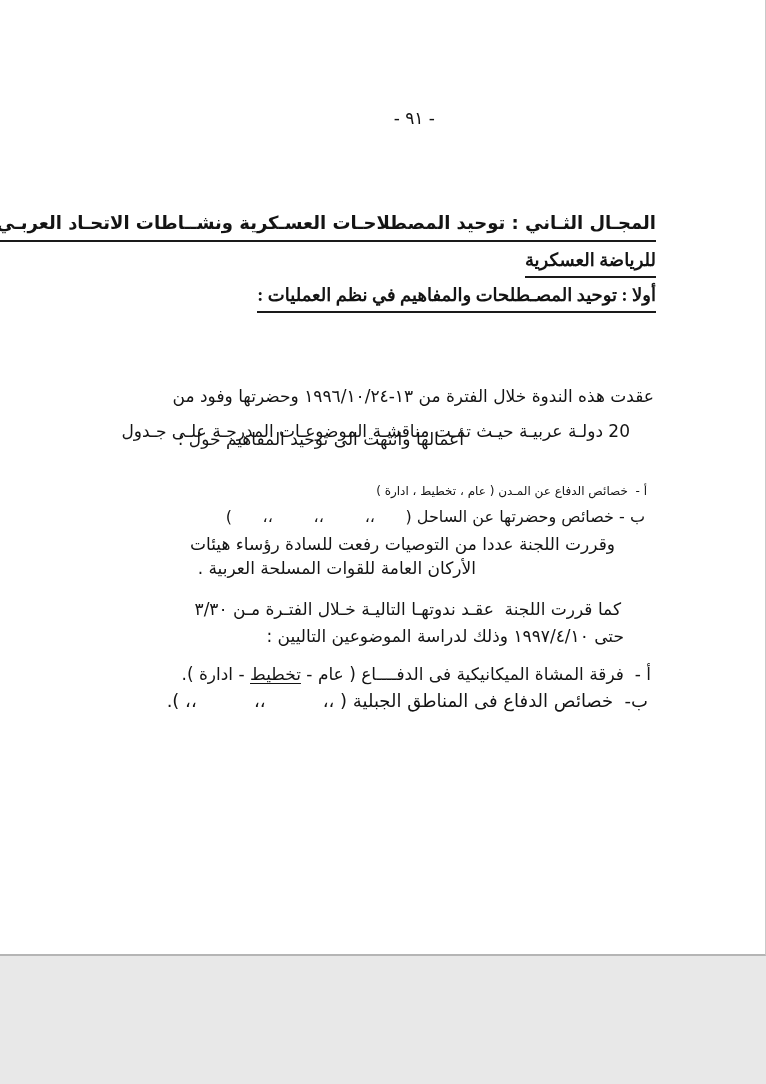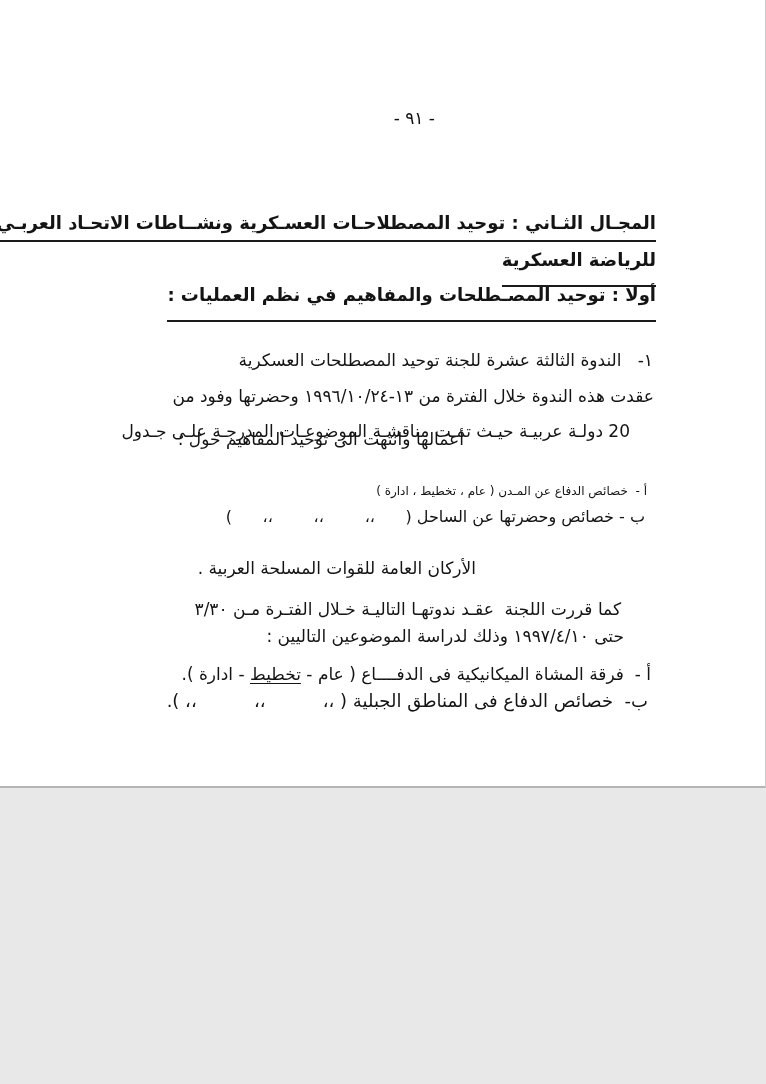--- a/index.html
+++ b/index.html
@@ -1,18 +1,18 @@
 <!DOCTYPE html>
 <html lang="ar" dir="rtl"><head>
 <meta charset="utf-8">
 <style>
   html,body{margin:0;padding:0;background:#e8e8e8;}
   .page{
     position:relative;
-    width:766px;height:788px;
+    width:766px;height:956px;
     margin:0 auto;
     background:#ffffff;
     font-family:"DejaVu Sans", sans-serif;
     color:#111;
     direction:rtl;
     overflow:hidden;
     border-right:1px solid #c9c9c9;
     border-bottom:2px solid #b5b5b5;
     box-sizing:border-box;
   }
@@ -24,21 +24,21 @@
     color:#141414;
     font-weight:700;
   }
   .body-ln{font-weight:400;}
   .hd{
     font-size:18px;
     font-weight:700;
     border-bottom:2px solid #1a1a1a;
     padding-bottom:5px;
   }
-  .hd2{padding-bottom:13px;}
+  .hd2{padding-bottom:4px;font-family:Liberation Serif, serif;}
   .u{text-decoration:underline;text-underline-offset:3px;}
   .pagenum{
     position:absolute;
     font-size:17px;
     font-weight:400;
     letter-spacing:2px;
   }
 </style>
 </head>
 <body>
@@ -46,32 +46,32 @@
 <div class="page">
 
   <div class="pagenum" style="top:108px; right:330px;">- ٩١ -</div>
 
   <div class="ln hd" style="top:212px; right:109px;">المجـال الثـاني : توحيد المصطلاحـات العسـكرية ونشــاطات الاتحـاد العربـي</div>
 
   <div class="ln hd hd2" style="top:249px; right:109px;">للرياضة العسكرية</div>
 
   <div class="ln hd hd2" style="top:284px; right:109px;">أولا : توحيد المصـطلحات والمفاهيم في نظم العمليات :</div>
 
-  <div class="ln body-ln" style="top:350px; right:112px;">١-   الندوة الثالثة عشرة للجنة توحيد المصطلحات العسكرية</div>
 
   <div class="ln body-ln" style="top:386px; right:111px;">عقدت هذه الندوة خلال الفترة من ١٣-١٩٩٦/١٠/٢٤ وحضرتها وفود من</div>
 
   <div class="ln body-ln" style="top:421px; right:135px;">20 دولـة عربيـة حيـث تمـت مناقشـة الموضوعـات المدرجـة علـى جـدول</div>
 
   <div class="ln body-ln" style="top:429px; right:301px;">أعمالها وانتهت الى توحيد المفاهيم حول :</div>
 
   <div class="ln body-ln" style="top:484px; right:118px; font-size:12px;">أ -  خصائص الدفاع عن المـدن ( عام ، تخطيط ، ادارة )</div>
 
   <div class="ln body-ln" style="top:507px; right:120px; font-size:16px;">ب - خصائص وحضرتها عن الساحل (      ،،        ،،        ،،      )</div>
 
+  <div class="ln body-ln" style="top:534px; right:150px;">وقررت اللجنة عددا من التوصيات رفعت للسادة رؤساء هيئات</div>
 
   <div class="ln body-ln" style="top:558px; right:289px;">الأركان العامة للقوات المسلحة العربية .</div>
 
   <div class="ln body-ln" style="top:599px; right:144px;">كما قررت اللجنة  عقـد ندوتهـا التاليـة خـلال الفتـرة مـن ٣/٣٠</div>
 
   <div class="ln body-ln" style="top:626px; right:141px;">حتى ١٩٩٧/٤/١٠ وذلك لدراسة الموضوعين التاليين :</div>
 
   <div class="ln body-ln" style="top:664px; right:114px; font-size:17px;"><span>أ -  فرقة المشاة الميكانيكية فى الدفــــاع ( عام - </span><span class="u">تخطيط</span><span> - ادارة ).</span></div>
 
   <div class="ln body-ln" style="top:690px; right:117px; font-size:18px;">ب-  خصائص الدفاع فى المناطق الجبلية ( ،،          ،،          ،، ).</div>

